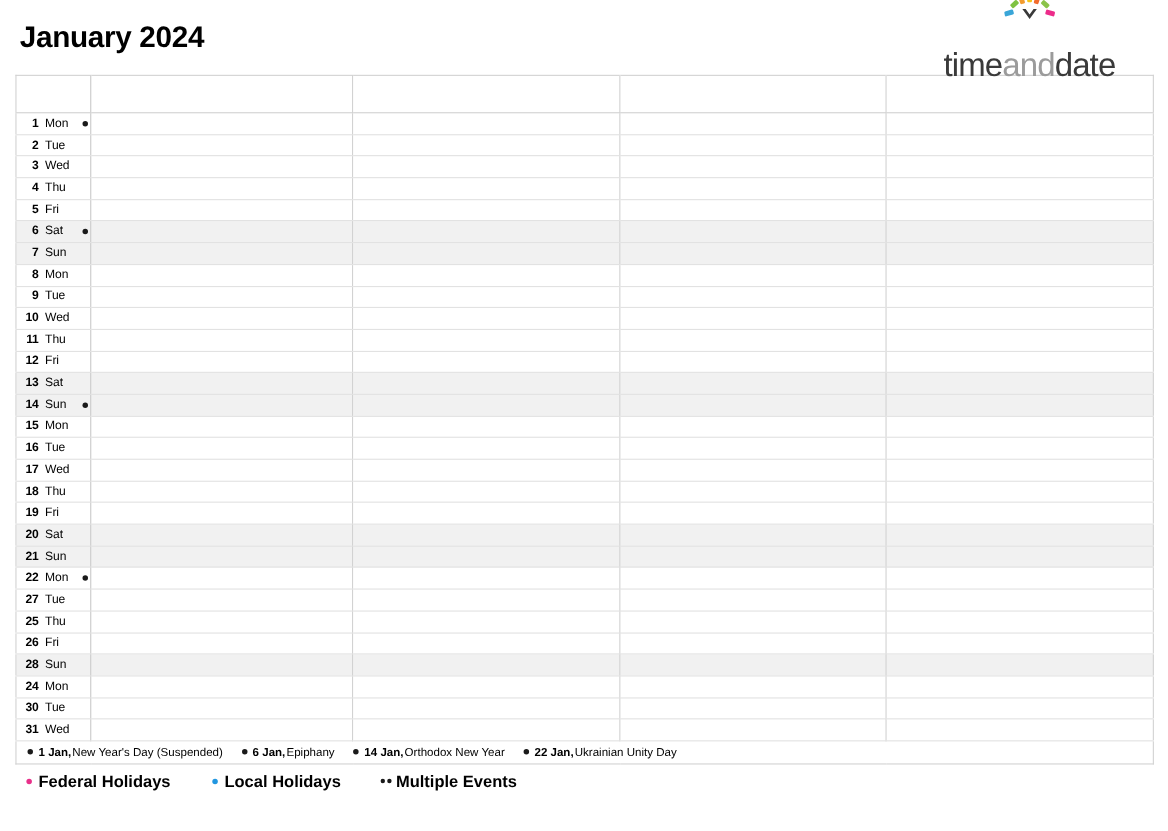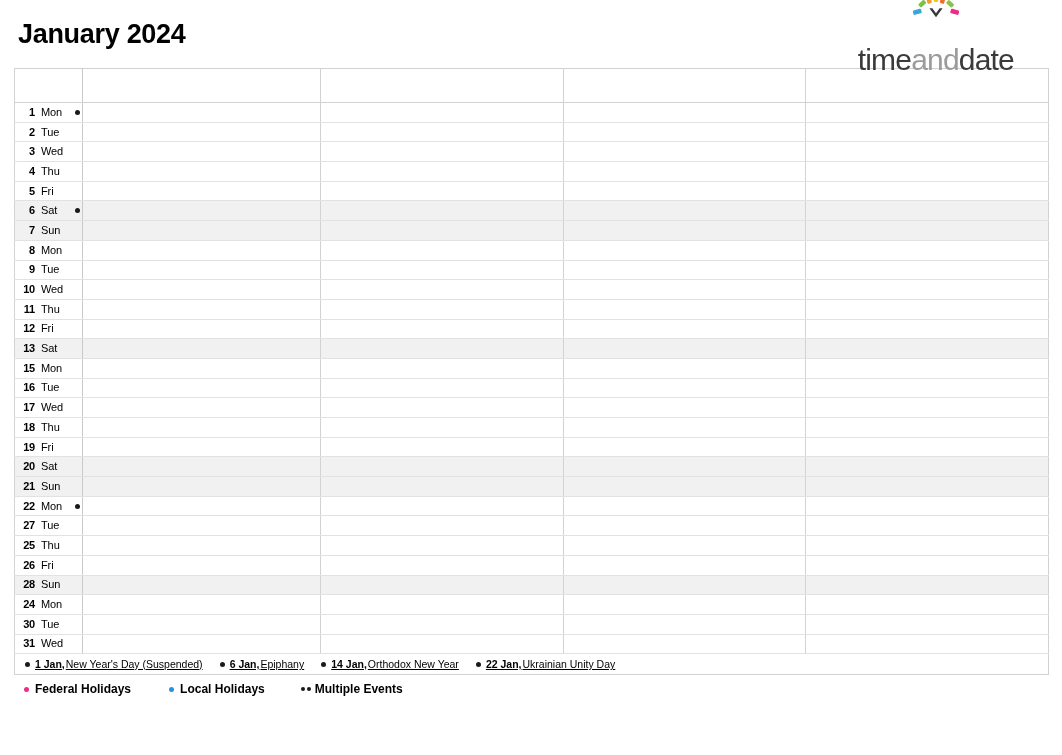--- a/index.html
+++ b/index.html
@@ -146,36 +146,35 @@
     flex-wrap: nowrap;
     gap: 0;
     font-size: 10.5px;
     line-height: 1;
   }
   .event-item {
     display: flex;
     align-items: center;
     white-space: nowrap;
     margin-right: 17px;
-    text-decoration: underline;
   }
   .event-item .ev-dot { margin-right: 5px; }
   .event-date {
     font-weight: bold;
     margin-right: 1px;
   }
   .event-name { font-weight: normal; }
 
   
   .legend {
     display: flex;
     align-items: center;
     margin-top: 8px;
     padding-left: 10px;
-    font-size: 12px;
+    font-size: 15px;
     line-height: 1;
   }
   .legend-item {
     display: flex;
     align-items: center;
     margin-right: 38px;
     font-weight: bold;
     white-space: nowrap;
   }
   .legend-dot {
@@ -412,20 +411,35 @@
               <span class="day-num">13</span>
               <span class="day-name">Sat</span>
               <span class="day-dot-wrap"></span>
             </div>
           </td>
           <td></td>
           <td></td>
           <td></td>
           <td></td>
         </tr>
+        <tr class="weekend">
+          <td class="day-cell">
+            <div class="day-inner">
+              <span class="day-num">14</span>
+              <span class="day-name">Sun</span>
+              <span class="day-dot-wrap">
+                <span class="ev-dot" style="background: rgb(26, 26, 26);"></span>
+              </span>
+            </div>
+          </td>
+          <td></td>
+          <td></td>
+          <td></td>
+          <td></td>
+        </tr>
         <tr>
           <td class="day-cell">
             <div class="day-inner">
               <span class="day-num">15</span>
               <span class="day-name">Mon</span>
               <span class="day-dot-wrap"></span>
             </div>
           </td>
           <td></td>
           <td></td>

